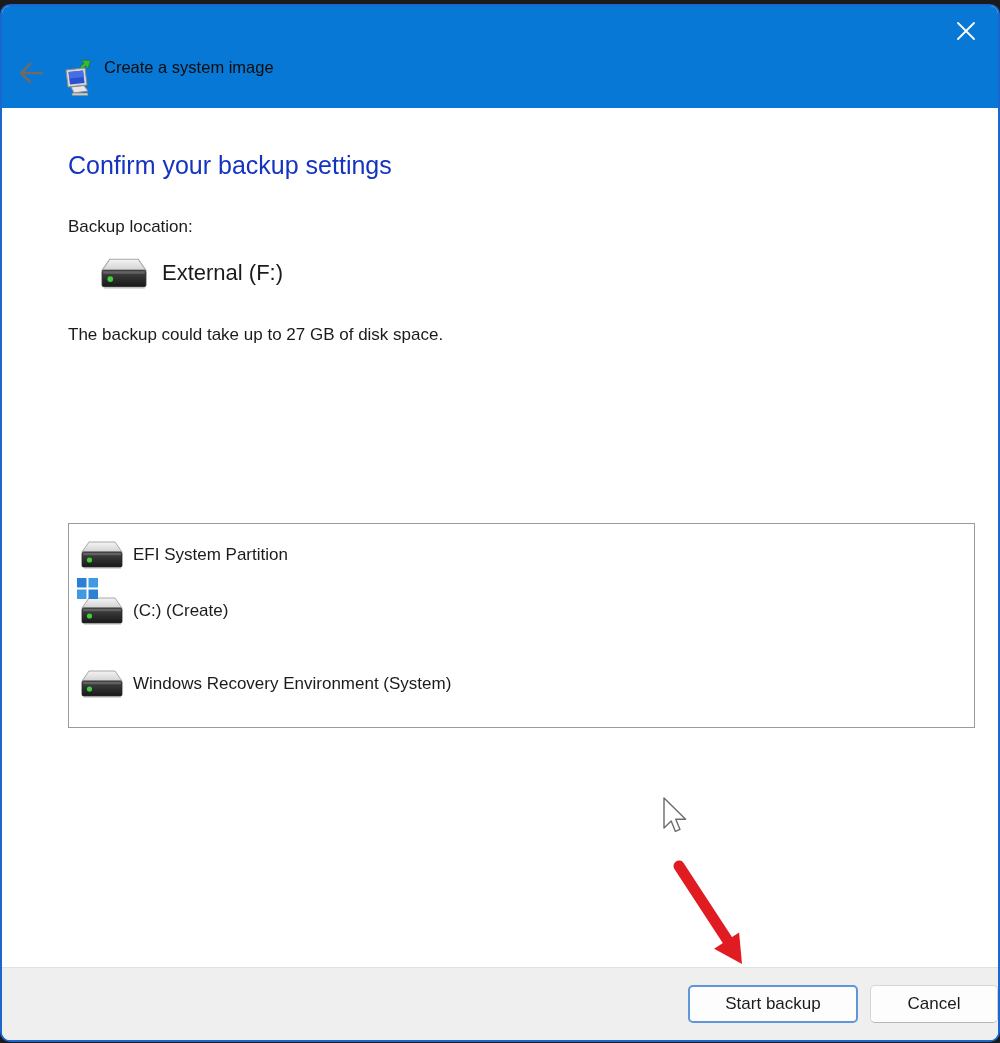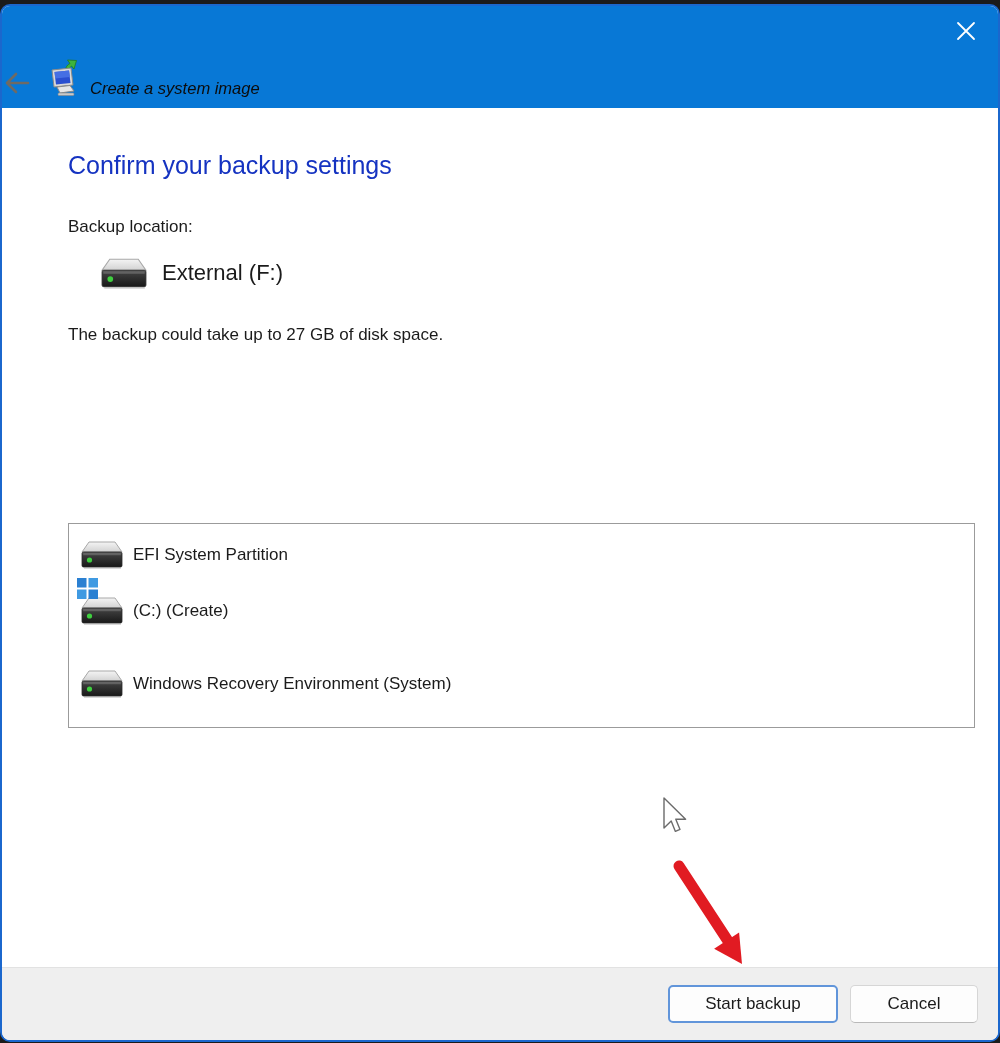--- a/index.html
+++ b/index.html
@@ -15,21 +15,21 @@
   .titlebar {
     position:absolute; left:0; top:0; right:0; height:102px;
     background:#0878d6;
   }
   .close-btn {
     position:absolute; top:8px; right:14px; width:36px; height:34px;
     display:flex; align-items:center; justify-content:center;
     background:transparent; border:none; cursor:pointer;
   }
   .nav-row {
-    position:absolute; left:0; top:52px; display:flex; align-items:flex-end;font-style:italic;
+    position:absolute; left:14px; top:52px; display:flex; align-items:flex-start;
   }
   .back-btn {
     width:30px; height:30px; display:flex; align-items:center; justify-content:center;
     background:transparent; border:none; cursor:pointer;
   }
   .app-icon { margin-left:16px; width:32px; height:40px; }
   .titlebar-title { margin-left:10px; font-size:16.5px; color:#0c0c0c; }
 
   
   .content { position:absolute; left:0; top:102px; right:0; bottom:73px; background:#ffffff;padding-left:35px; }
@@ -57,21 +57,21 @@
   .win-badge { position:absolute; left:-3px; top:-17px; width:21px; height:21px; }
 
   .cursor { position:absolute; left:658px; top:688px; width:28px; height:40px; pointer-events:none; }
   .red-arrow { position:absolute; left:660px; top:750px; width:95px; height:112px; pointer-events:none; }
 
   
   .footer {
     position:absolute; left:0; right:0; bottom:0; height:73px;
     background:#efefef; border-top:1px solid #e2e2e2;
     display:flex; align-items:center; justify-content:flex-end;
-    padding-right:20px; gap:12px;
+    gap:12px;
   }
   .btn {
     height:38px; background:#fdfdfd; border-radius:5px;
     font-family:"Liberation Sans", sans-serif; font-size:17px; color:#1b1b1b;
     cursor:pointer;
   }
   .btn-primary { width:170px; border:2px solid #6195da; }
   .btn-secondary { width:128px; border:1px solid #d6d6d6; border-bottom-color:#b9b9b9; }
 </style>
 </head>

